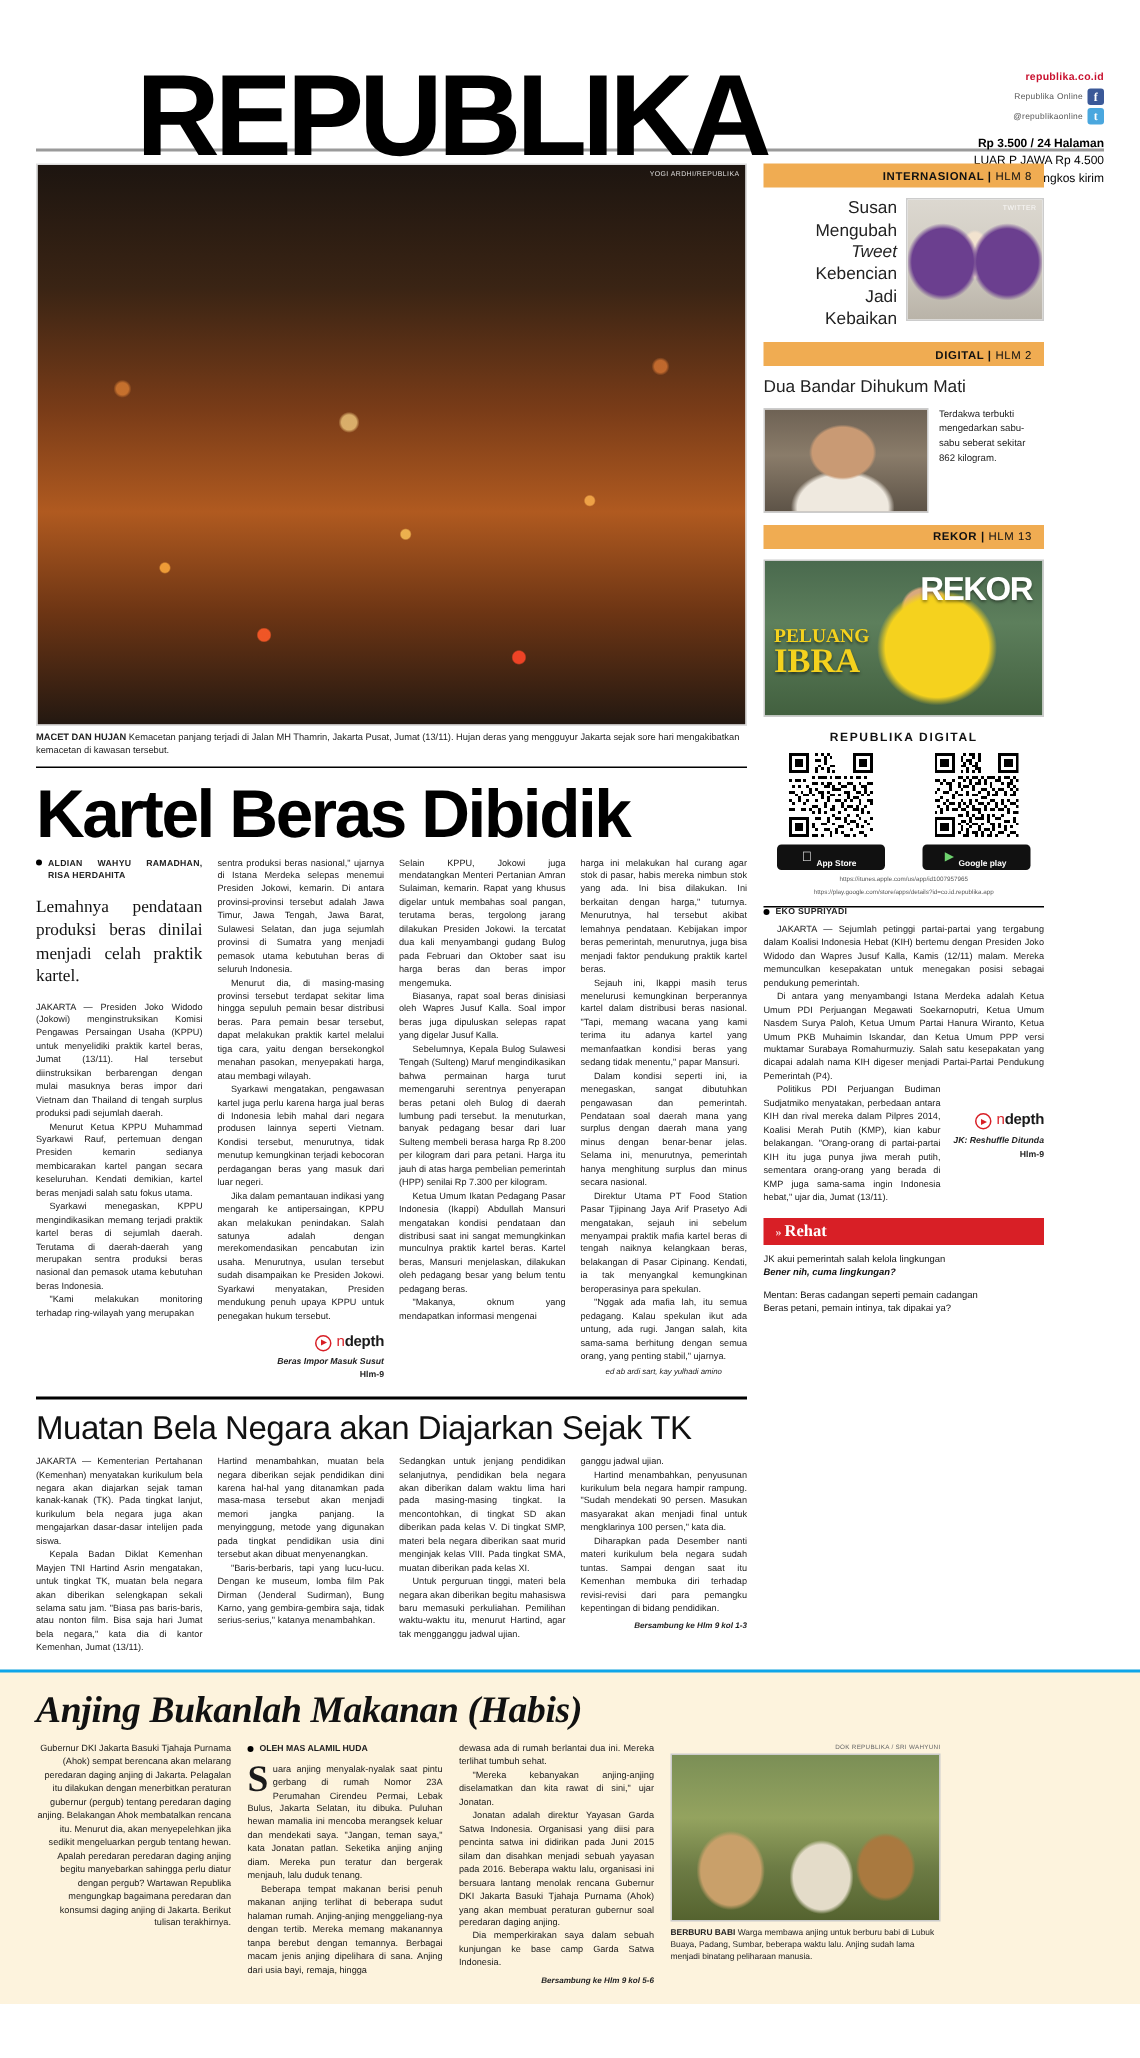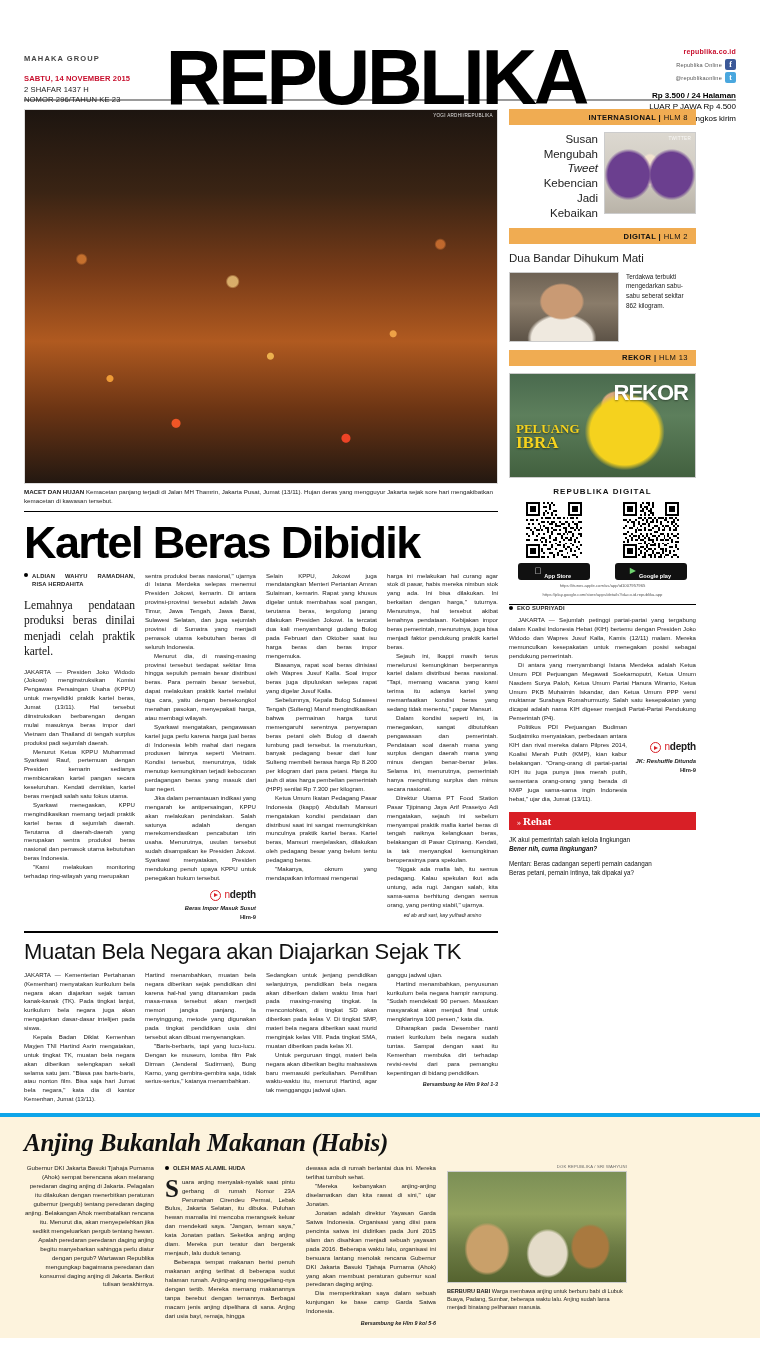--- a/index.html
+++ b/index.html
@@ -128,21 +128,21 @@
   .rehat-bar { background:#d81f26; color:#fff; font-size:11px; font-weight:700; padding:3px 8px;
                font-family:"Liberation Serif", serif; margin-top:8px;}
   .rehat-bar .chev { font-size:8px; opacity:.8; margin-right:2px;}
   .rehat-body { font-size:6.3px; line-height:1.5; color:#111; padding:5px 0 6px 0;}
   .rehat-body .q { font-style:italic; font-weight:700;}
   .rehat-body p { margin-bottom: 5px; }
 
   
   .feature {
     background: #fdf3dd; margin: 9px -24px 0 -24px; padding: 12px 24px 10px 24px;
-    border-top: 4px solid #0ea5e9;
+    border-top: 2px solid #0ea5e9;
   }
   .feat-title {
     font-family: "Liberation Serif", serif; font-style: italic; font-weight: 700;
     font-size: 25px; color:#111; margin-bottom: 7px; letter-spacing:-.2px;
   }
   .feat-grid { display:flex; gap:11px; }
   .feat-col { width:130px; font-size:6.1px; line-height:1.47; text-align:justify; color:#1a1a1a;}
   .feat-col p { text-indent:9px;}
   .feat-col p.noind { text-indent:0;}
   .feat-byline { display:flex; gap:4px; font-size:5.8px; font-weight:700; margin-bottom:5px; color:#222;}
@@ -189,42 +189,36 @@
       radial-gradient(ellipse 11% 17% at 58% 30%, #d9a97e 0 72%, rgba(217,169,126,0) 82%),
       linear-gradient(180deg,#4a6a4e 0%, #5d7f5c 40%, #42603f 100%);
   }
   .rekor-word {
     position:absolute; right:7px; top:6px; color:#fff; font-weight:700; font-size:22px;
     letter-spacing:-1px; font-family:"Liberation Sans",sans-serif; text-shadow:0 1px 2px rgba(0,0,0,.4);
   }
   .rekor-kicker { position:absolute; left:6px; bottom:26px; color:#f5d21e; font-weight:700; line-height:.92;
                   font-family:"Liberation Serif",serif; text-shadow:0 1px 2px rgba(0,0,0,.5);}
   .rekor-kicker .l1 { font-size:13px; display:block;}
-  .rekor-kicker .l2 { font-size:17px; display:block;}
+  .rekor-kicker .l2 { font-size:23px; display:block;}
   .dogs {
     background:
       radial-gradient(ellipse 16% 30% at 22% 70%, #c9a06a 0 70%, rgba(201,160,106,0) 80%),
       radial-gradient(ellipse 15% 28% at 56% 74%, #e4dcc9 0 70%, rgba(228,220,201,0) 80%),
       radial-gradient(ellipse 14% 26% at 80% 68%, #a9793f 0 70%, rgba(169,121,63,0) 80%),
       linear-gradient(180deg,#7b8f56 0%, #94a35f 38%, #6d7c45 68%, #55632f 100%);
   }
   .qr { width:56px; height:56px; }
 </style>
 </head>
 <body>
 
 <div class="page">
 
   <div class="masthead">
-    <div class="mh-left">
-      <div class="mh-group">MAHAKA GROUP</div>
-      <div class="mh-date">SABTU, 14 NOVEMBER 2015</div>
-      <div class="mh-hijri">2 SHAFAR 1437 H</div>
-      <div class="mh-nomor">NOMOR 296/TAHUN KE 23</div>
-    </div>
     <div class="mh-center">
       <div class="mh-title">REPUBLIKA</div>
     </div>
     <div class="mh-right">
       <div class="mh-web">republika.co.id</div>
       <div class="mh-social">
         <div class="soc-row">
           <span class="soc-txt">Republika Online</span>
           <span class="soc-ico soc-fb">f</span>
         </div>

